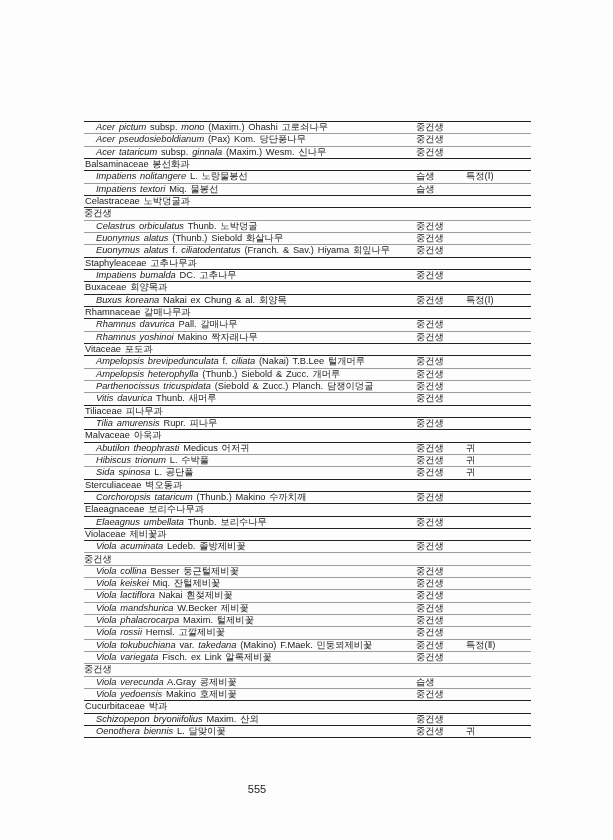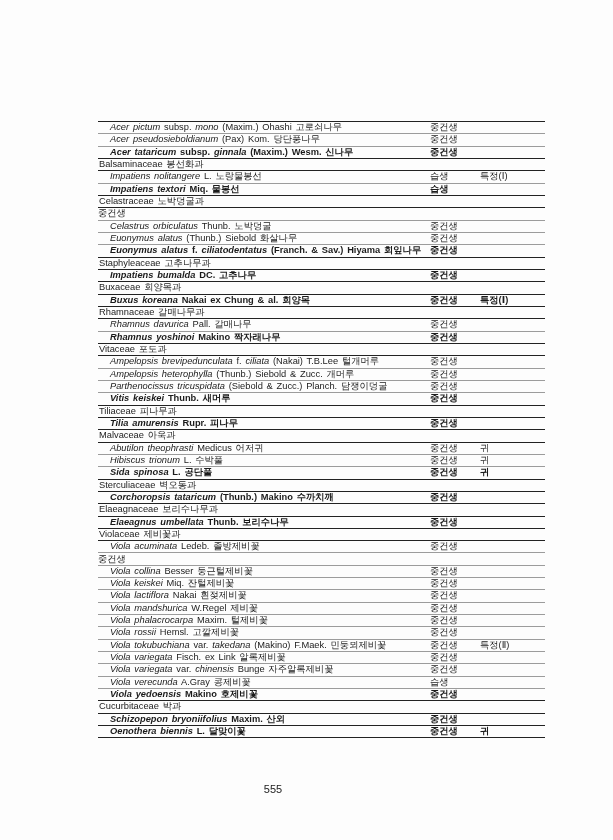--- a/index.html
+++ b/index.html
@@ -9,51 +9,50 @@
     background:#fdfdfd;
     color:#1b1b1b;
     font-family:"Liberation Sans","DejaVu Sans",sans-serif;
     overflow:hidden;
   }
   .species-table {
     position:absolute;
     left:84px; top:121px;
     width:447px;
     border-top:1.6px solid #222;
-    margin-left:14px;
   }
   .row {
     display:flex;
     align-items:center;
     height:12.33px;
     box-sizing:border-box;
     border-bottom:1px solid #9c9c9c;
     font-size:9.3px;
     line-height:1;
     white-space:nowrap;
   }
   .row.family {
     font-weight:normal;
     border-bottom:1.4px solid #222;
   }
-  .row.dark { border-bottom:1.4px solid #222;font-weight:bold; }
+  .row.dark { border-bottom:1.4px solid #222; }
   .c1 {
     width:332px;
     box-sizing:border-box;
     padding-left:12px;
     overflow:hidden;
     word-spacing:1.2px;
   }
   .family .c1 { padding-left:1px; width:447px; }
   .c2 { width:50px; box-sizing:border-box; }
   .c3 { width:65px; box-sizing:border-box; }
   .c1 i { font-style:italic; }
   .page-number {
     position:absolute;
-    left:16px; top:783px;
+    left:0; top:783px;
     width:514px;
     text-align:center;
     font-size:11px;
     color:#222;
   }
 </style>
 </head>
 <body>
 
 <div class="page">
@@ -149,21 +148,21 @@
         <div class="c1"><i>Ampelopsis heterophylla</i> <span>(Thunb.) Siebold &amp; Zucc. 개머루</span></div>
         <div class="c2">중건생</div>
         <div class="c3"></div>
       </div>
       <div class="row">
         <div class="c1"><i>Parthenocissus tricuspidata</i> <span>(Siebold &amp; Zucc.) Planch. 담쟁이덩굴</span></div>
         <div class="c2">중건생</div>
         <div class="c3"></div>
       </div>
       <div class="row dark">
-        <div class="c1"><i>Vitis keiskei</i> <span>Thunb. 새머루</span></div>
+        <div class="c1"><i>Vitis davurica</i> <span>Thunb. 새머루</span></div>
         <div class="c2">중건생</div>
         <div class="c3"></div>
       </div>
       <div class="row family">
         <div class="c1">Tiliaceae 피나무과</div>
       </div>
       <div class="row dark">
         <div class="c1"><i>Tilia amurensis</i> <span>Rupr. 피나무</span></div>
         <div class="c2">중건생</div>
         <div class="c3"></div>
@@ -223,21 +222,21 @@
         <div class="c1"><i>Viola keiskei</i> <span>Miq. 잔털제비꽃</span></div>
         <div class="c2">중건생</div>
         <div class="c3"></div>
       </div>
       <div class="row">
         <div class="c1"><i>Viola lactiflora</i> <span>Nakai 흰젖제비꽃</span></div>
         <div class="c2">중건생</div>
         <div class="c3"></div>
       </div>
       <div class="row">
-        <div class="c1"><i>Viola mandshurica</i> <span>W.Regel 제비꽃</span></div>
+        <div class="c1"><i>Viola mandshurica</i> <span>W.Becker 제비꽃</span></div>
         <div class="c2">중건생</div>
         <div class="c3"></div>
       </div>
       <div class="row">
         <div class="c1"><i>Viola phalacrocarpa</i> <span>Maxim. 털제비꽃</span></div>
         <div class="c2">중건생</div>
         <div class="c3"></div>
       </div>
       <div class="row">
         <div class="c1"><i>Viola rossii</i> <span>Hemsl. 고깔제비꽃</span></div>
@@ -248,21 +247,20 @@
         <div class="c1"><i>Viola tokubuchiana</i> <span>var.</span> <i>takedana</i> <span>(Makino) F.Maek. 민둥뫼제비꽃</span></div>
         <div class="c2">중건생</div>
         <div class="c3">특정(Ⅱ)</div>
       </div>
       <div class="row">
         <div class="c1"><i>Viola variegata</i> <span>Fisch. ex Link 알록제비꽃</span></div>
         <div class="c2">중건생</div>
         <div class="c3"></div>
       </div>
       <div class="row">
-        <div class="c1"><i>Viola variegata</i> <span>var.</span> <i>chinensis</i> <span>Bunge 자주알록제비꽃</span></div>
         <div class="c2">중건생</div>
         <div class="c3"></div>
       </div>
       <div class="row">
         <div class="c1"><i>Viola verecunda</i> <span>A.Gray 콩제비꽃</span></div>
         <div class="c2">습생</div>
         <div class="c3"></div>
       </div>
       <div class="row dark">
         <div class="c1"><i>Viola yedoensis</i> <span>Makino 호제비꽃</span></div>

